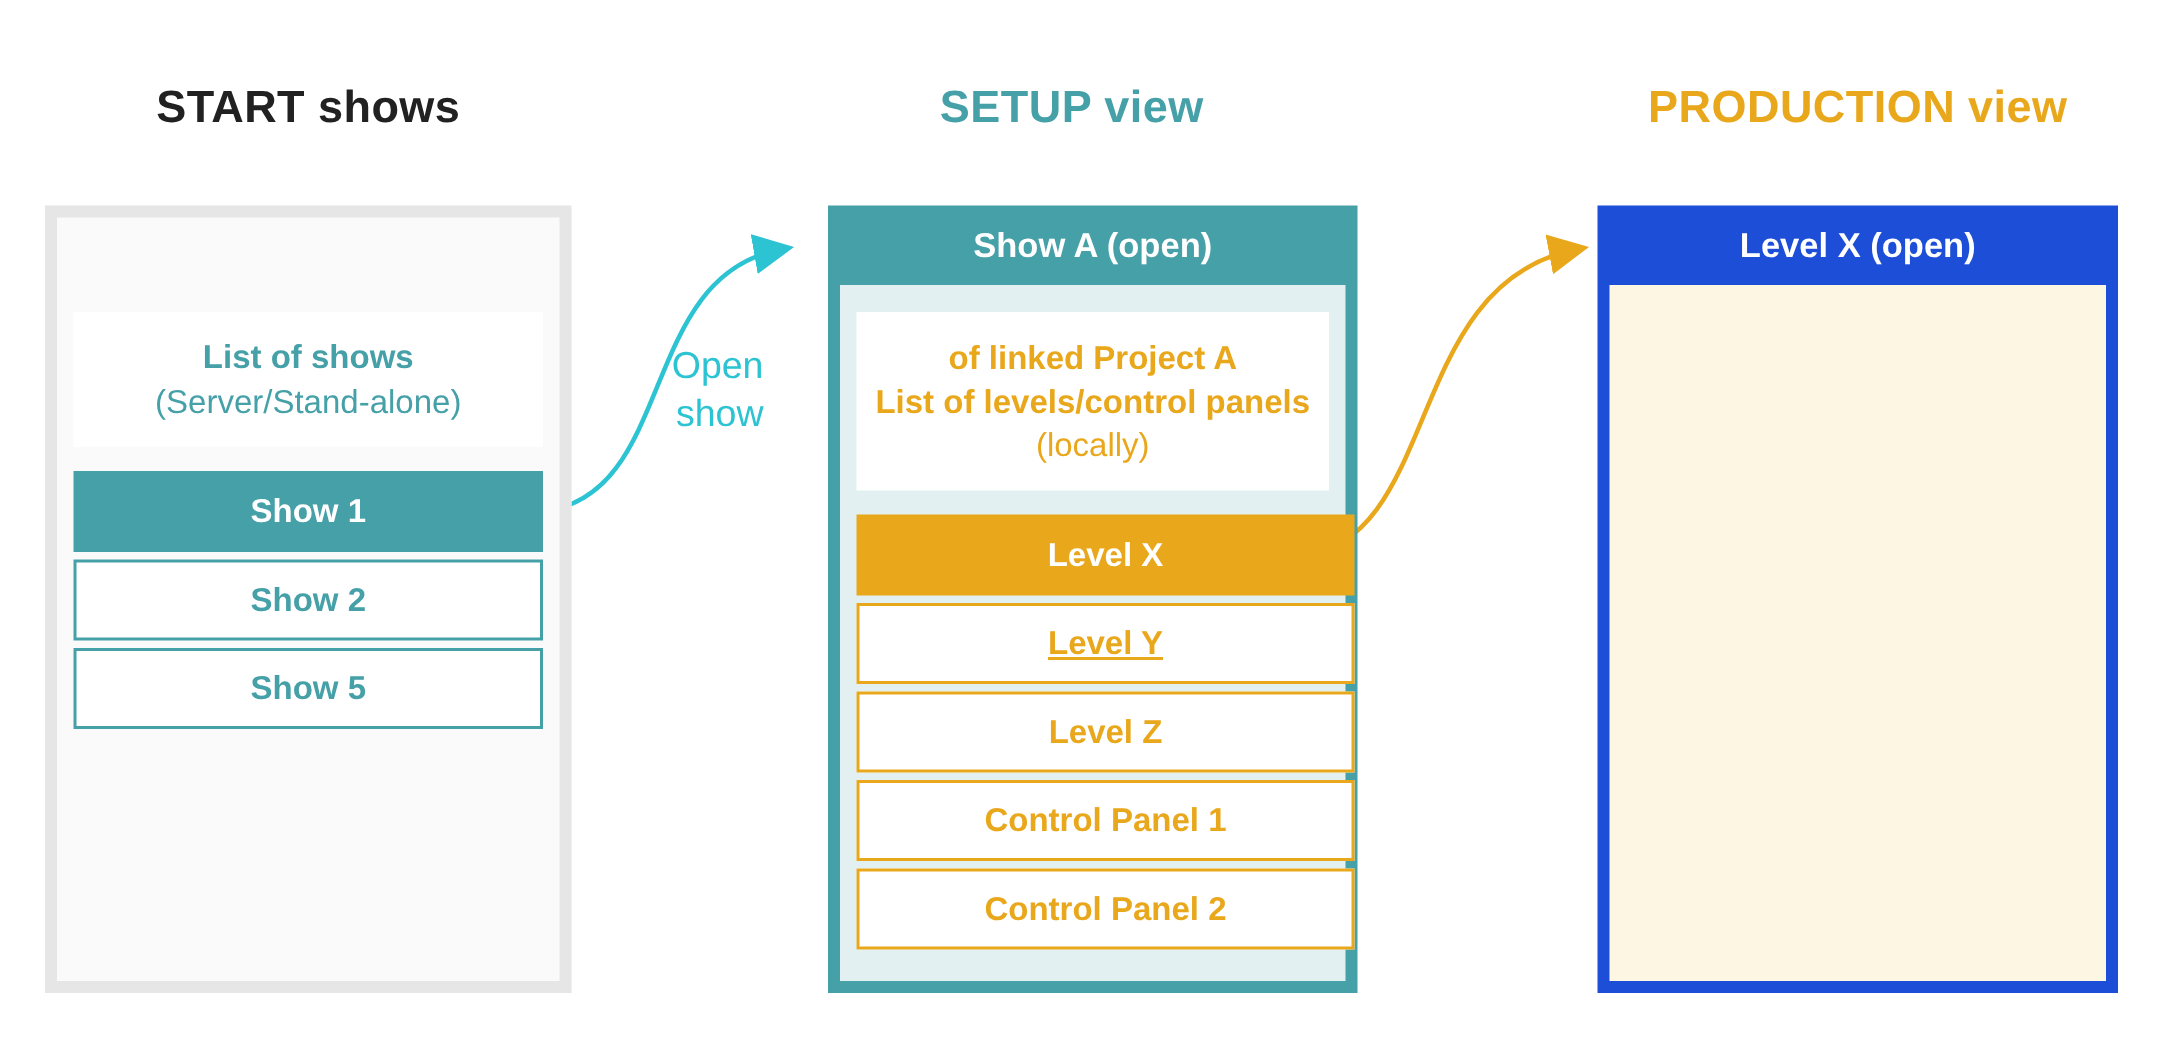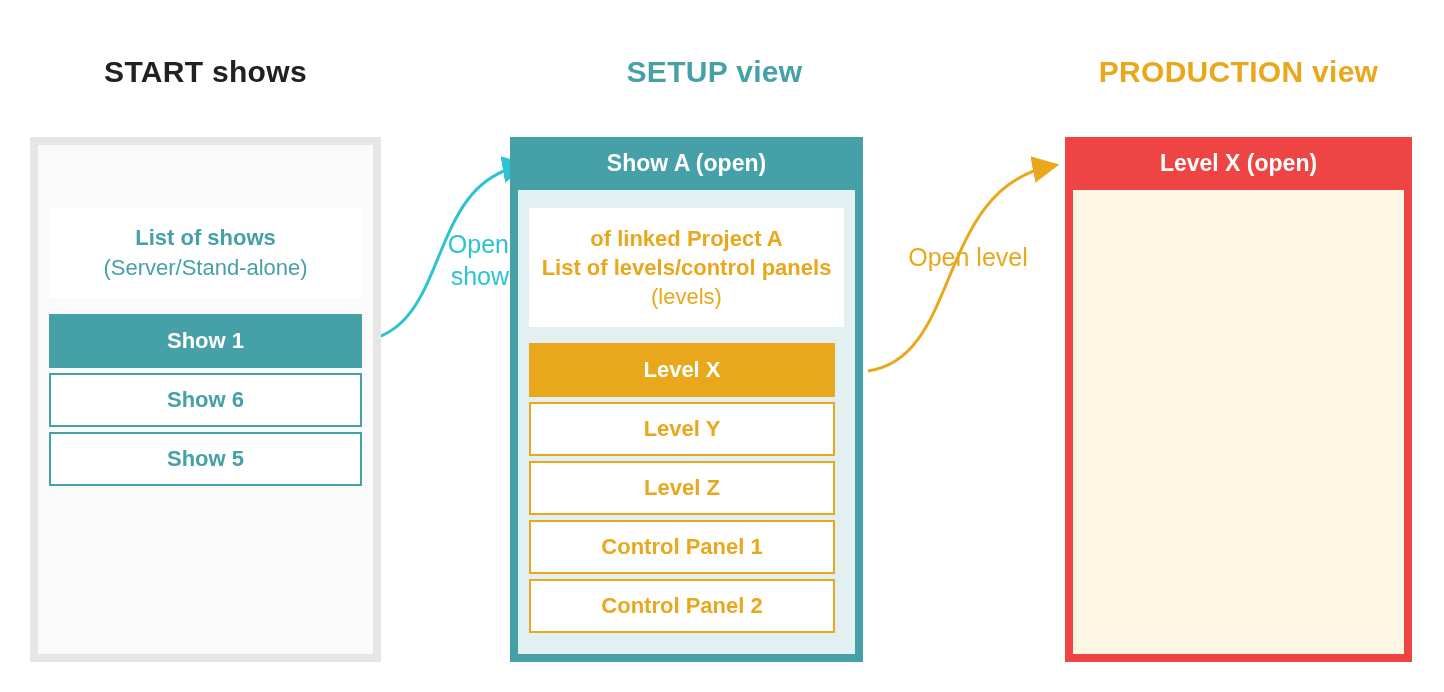--- a/index.html
+++ b/index.html
@@ -29,26 +29,26 @@
 
   
   .panel { position: absolute; top: 137px; height: 525px; box-sizing: border-box; }
 
   #panel-start {
     left: 30px; width: 351px;
     background: #fafafa;
     border: 8px solid #e6e6e6;
   }
   #panel-setup {
-    left: 510px; width: 353px;
+    left: 552px; width: 353px;
     background: #45a0a8;
   }
   #panel-production {
     left: 1065px; width: 347px;
-    background: #ef4444;
+    background: #1d4ed8;
   }
 
   .panel-header {
     position: absolute;
     left: 0; top: 0; right: 0;
     height: 53px;
     display: flex;
     align-items: center;
     justify-content: center;
     color: #ffffff;
@@ -92,25 +92,25 @@
   }
   
   #panel-start .list-btn { width: 313px; height: 54px; }
   .btn-teal-fill    { background: #45a0a8; color: #ffffff; }
   .btn-teal-outline { background: #ffffff; color: #45a0a8; border: 2px solid #45a0a8; }
   #btn-show1 { top: 169px; }
   #btn-show2 { top: 228px; }
   #btn-show3 { top: 287px; }
 
   
-  #setup-interior .list-btn { width: 306px; height: 54px; }
+  #setup-interior .list-btn { width: 332px; height: 54px; }
   .btn-orange-fill    { background: #e9a71c; color: #ffffff; }
   .btn-orange-outline { background: #ffffff; color: #e9a71c; border: 2px solid #e9a71c; }
   #btn-levelx { top: 153px; }
-  #btn-levely { top: 212px; }
+  #btn-levely { top: 212px; text-decoration: underline; }
   #btn-levelz { top: 271px; }
   #btn-cp1    { top: 330px; }
   #btn-cp2    { top: 389px; }
 
   
   #arrow-layer {
     position: absolute;
     left: 0; top: 0;
     width: 1444px; height: 692px;
     pointer-events: none;
@@ -145,41 +145,40 @@
     <path d="M 362 341 C 452 330, 424 183, 522 166" fill="none" stroke="#2cc3d2" stroke-width="3" marker-end="url(#head-cyan)"></path>
     <path d="M 868 371 C 962 358, 935 188, 1052 166" fill="none" stroke="#e9a71c" stroke-width="3" marker-end="url(#head-orange)"></path>
   </svg>
 
   <div class="panel" id="panel-start">
     <div class="info-box" id="start-info">
       <span class="info-bold">List of shows</span>
       <span>(Server/Stand-alone)</span>
     </div>
     <div class="list-btn btn-teal-fill" id="btn-show1">Show 1</div>
-    <div class="list-btn btn-teal-outline" id="btn-show2">Show 6</div>
+    <div class="list-btn btn-teal-outline" id="btn-show2">Show 2</div>
     <div class="list-btn btn-teal-outline" id="btn-show3">Show 5</div>
   </div>
 
   <div class="panel" id="panel-setup">
     <div class="panel-header">Show A (open)</div>
     <div class="panel-interior" id="setup-interior">
       <div class="info-box" id="setup-info">
         <span class="info-bold">of linked Project A</span>
         <span class="info-bold">List of levels/control panels</span>
-        <span>(levels)</span>
+        <span>(locally)</span>
       </div>
       <div class="list-btn btn-orange-fill" id="btn-levelx">Level X</div>
       <div class="list-btn btn-orange-outline" id="btn-levely">Level Y</div>
       <div class="list-btn btn-orange-outline" id="btn-levelz">Level Z</div>
       <div class="list-btn btn-orange-outline" id="btn-cp1">Control Panel 1</div>
       <div class="list-btn btn-orange-outline" id="btn-cp2">Control Panel 2</div>
     </div>
   </div>
 
   <div class="panel" id="panel-production">
     <div class="panel-header">Level X (open)</div>
     <div class="panel-interior" id="production-interior"></div>
   </div>
 
   <div class="arrow-label" id="label-open-show">Open show</div>
-  <div class="arrow-label" id="label-open-level">Open level</div>
 
 </div>
 
 </body></html>

